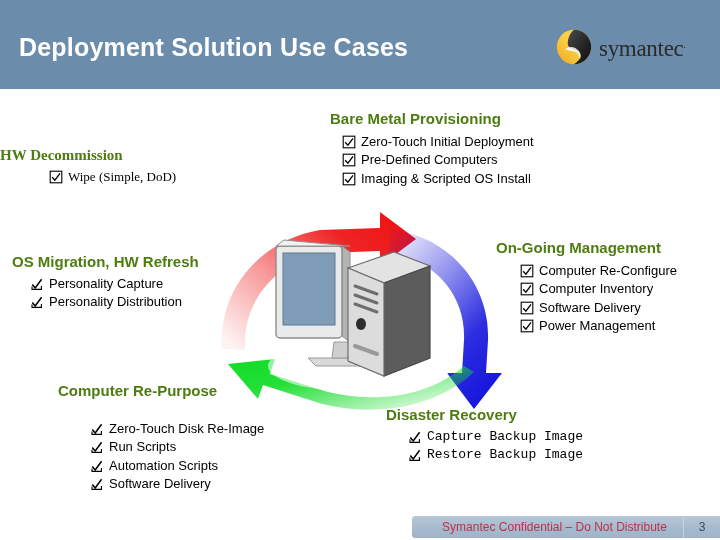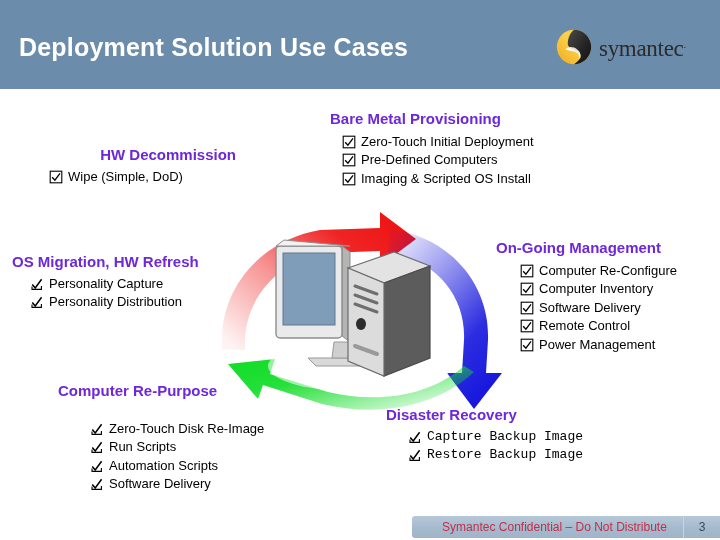--- a/index.html
+++ b/index.html
@@ -85,21 +85,21 @@
     width: 720px;
     height: 417px;
     background: #ffffff;
   }
 
   
   .usecase-block { position: absolute; }
   .usecase-heading {
     font-size: 15px;
     font-weight: bold;
-    color: #6d28d9;
+    color: #4d7c0f;
     white-space: nowrap;
     line-height: 1.1;
   }
   .usecase-list {
     list-style: none;
     margin: 4px 0 0 0;
     padding: 0;
   }
   .usecase-list li {
     display: flex;
@@ -112,21 +112,21 @@
   .bullet-icon {
     flex: 0 0 auto;
     width: 14px;
     height: 14px;
     margin-right: 5px;
     position: relative;
     top: 2px;
   }
 
   
-  #block-hw-decommission { left: 0px; top: 58px; width: 290px; text-align: right; }
+  #block-hw-decommission { left: 0px; top: 58px; width: 290px; text-align: left; font-family: Liberation Serif, serif; }
   #block-hw-decommission .usecase-heading { padding-right: 54px; }
   #block-hw-decommission .usecase-list { padding-left: 49px; }
 
   #block-bare-metal { left: 330px; top: 22px; }
   #block-bare-metal .usecase-list { padding-left: 12px; margin-top: 5px; }
 
   #block-os-migration { left: 12px; top: 165px; }
   #block-os-migration .usecase-list { padding-left: 18px; margin-top: 4px; }
 
   #block-ongoing { left: 496px; top: 151px; }
@@ -383,27 +383,20 @@
           <rect x="1.2" y="1.2" width="11.6" height="11.6" fill="none" stroke="#000" stroke-width="1.1"></rect>
           <path d="M3.2,7.3 L5.9,10.2 L11,3.4" fill="none" stroke="#000" stroke-width="1.3"></path>
         </svg>
         <span>Software Delivery</span>
       </li>
       <li>
         <svg class="bullet-icon" viewBox="0 0 14 14">
           <rect x="1.2" y="1.2" width="11.6" height="11.6" fill="none" stroke="#000" stroke-width="1.1"></rect>
           <path d="M3.2,7.3 L5.9,10.2 L11,3.4" fill="none" stroke="#000" stroke-width="1.3"></path>
         </svg>
-        <span>Remote Control</span>
-      </li>
-      <li>
-        <svg class="bullet-icon" viewBox="0 0 14 14">
-          <rect x="1.2" y="1.2" width="11.6" height="11.6" fill="none" stroke="#000" stroke-width="1.1"></rect>
-          <path d="M3.2,7.3 L5.9,10.2 L11,3.4" fill="none" stroke="#000" stroke-width="1.3"></path>
-        </svg>
         <span>Power Management</span>
       </li>
     </ul>
   </div>
 
   <div class="usecase-block" id="block-repurpose">
     <div class="usecase-heading">Computer Re-Purpose</div>
     <ul class="usecase-list">
       <li>
         <svg class="bullet-icon" viewBox="0 0 14 14">

